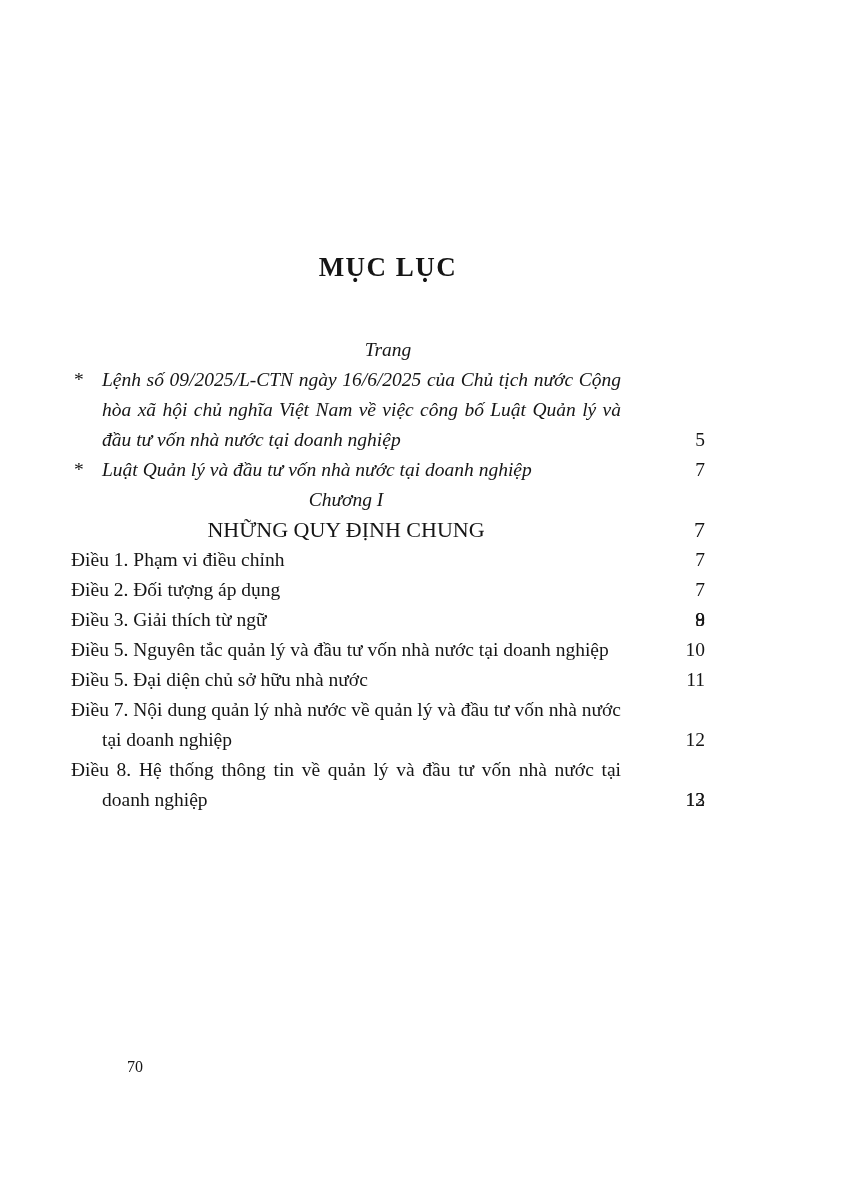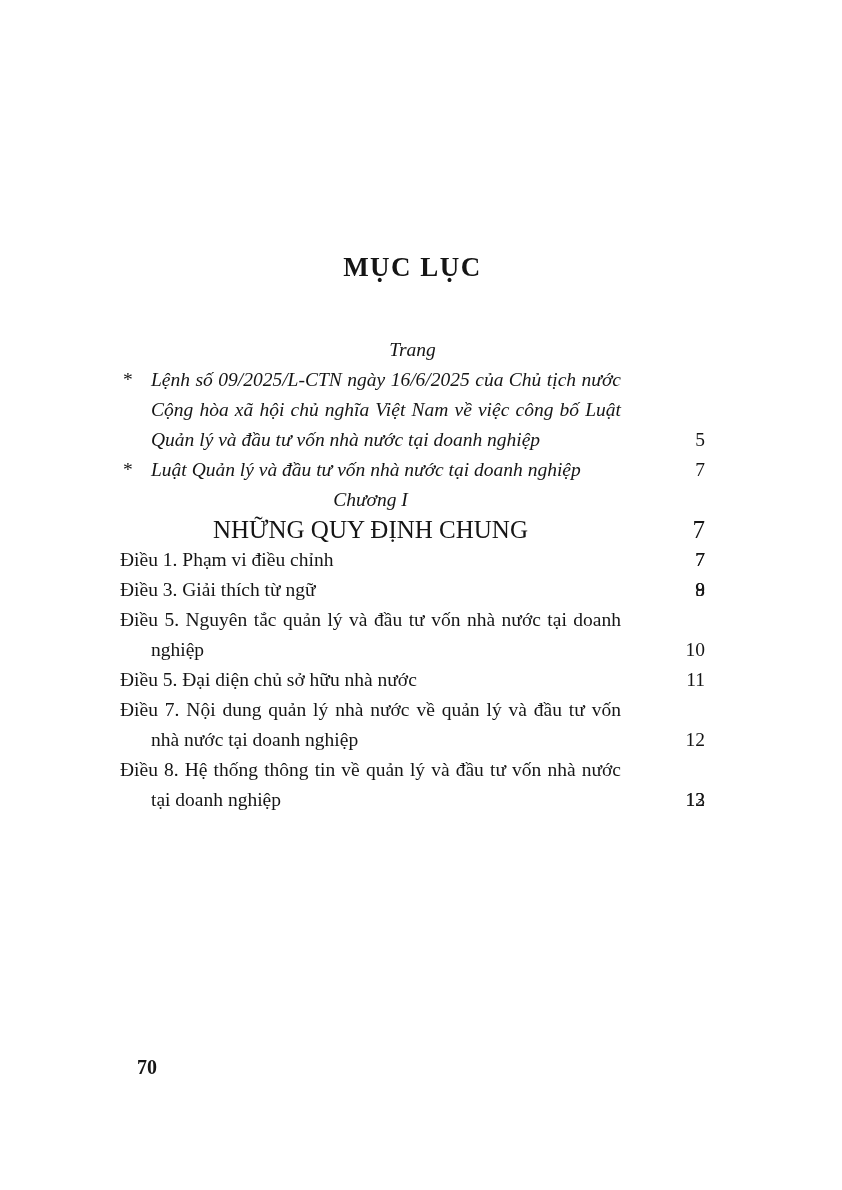--- a/index.html
+++ b/index.html
@@ -11,21 +11,21 @@
     height: 1190px;
     background: #ffffff;
     font-family: "Liberation Serif", serif;
     color: #151515;
   }
   .page {
     position: relative;
     width: 842px;
     height: 1190px;
     box-sizing: border-box;
-    padding: 250px 137px 0 120px;
+    padding: 250px 137px 0 71px;
     overflow: hidden;
   }
   .doc-title {
     margin: 0 0 51px 0;
     text-align: center;
     font-size: 27px;
     line-height: 34px;
     font-weight: bold;
     letter-spacing: 1.5px;
   }
@@ -69,30 +69,29 @@
   .chapter-label {
     font-size: 19.5px;
     line-height: 30px;
     font-style: italic;
   }
   .chapter-label .entry-text,
   .chapter-title .entry-text {
     text-align: center;
   }
   .chapter-title {
-    font-size: 25px;
+    font-size: 22px;
     line-height: 30px;
   }
   .footer-num {
     position: absolute;
-    left: 137px;
+    left: 127px;
     top: 1053px;
-    font-size: 20px;
+    font-size: 16px;
     line-height: 28px;
-    font-weight: bold;
   }
 </style>
 </head>
 <body>
 
 <div class="page">
 
   <h1 class="doc-title">MỤC LỤC</h1>
 
   <div class="col-header">Trang</div>
@@ -117,20 +116,21 @@
     <div class="entry-text">NHỮNG QUY ĐỊNH CHUNG</div>
     <span class="pagenum">7</span>
   </div>
 
   <div class="entry article">
     <div class="entry-text">Điều 1. Phạm vi điều chỉnh</div>
     <span class="pagenum">7</span>
   </div>
 
   <div class="entry article">
+    <div class="entry-text">Điều 2. Đối tượng áp dụng</div>
     <span class="pagenum">7</span>
   </div>
 
   <div class="entry article">
     <div class="entry-text">Điều 3. Giải thích từ ngữ</div>
     <span class="pagenum">8</span>
   </div>
 
   <div class="entry article">
     <span class="pagenum">9</span>

